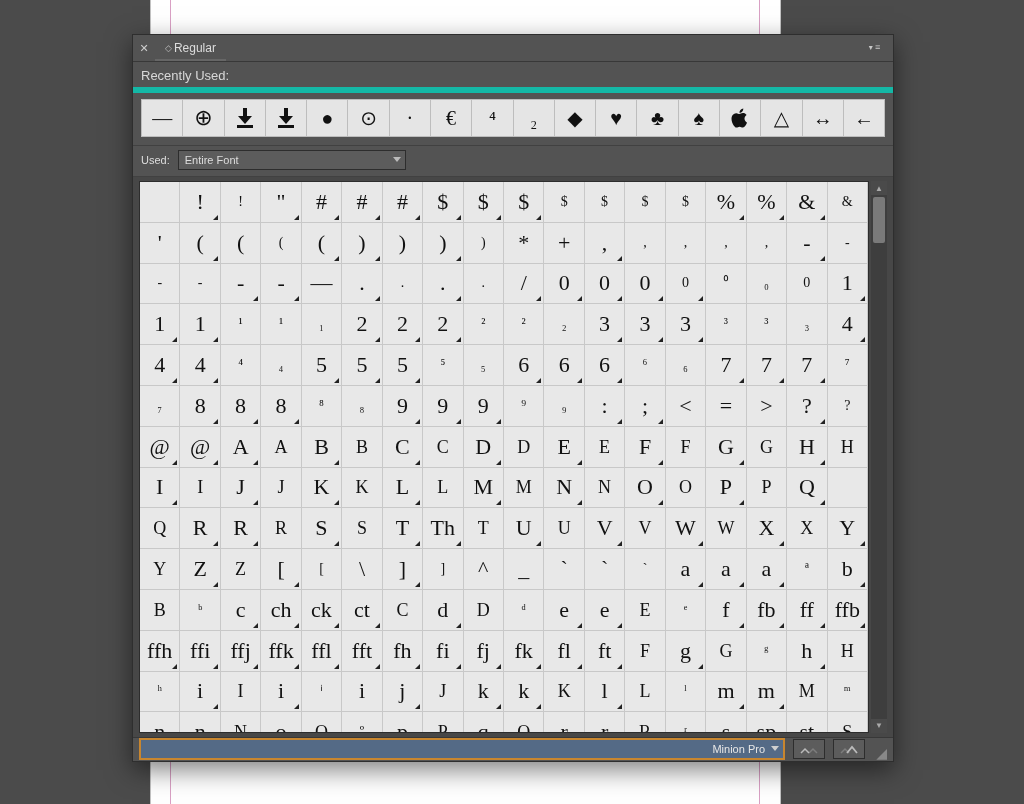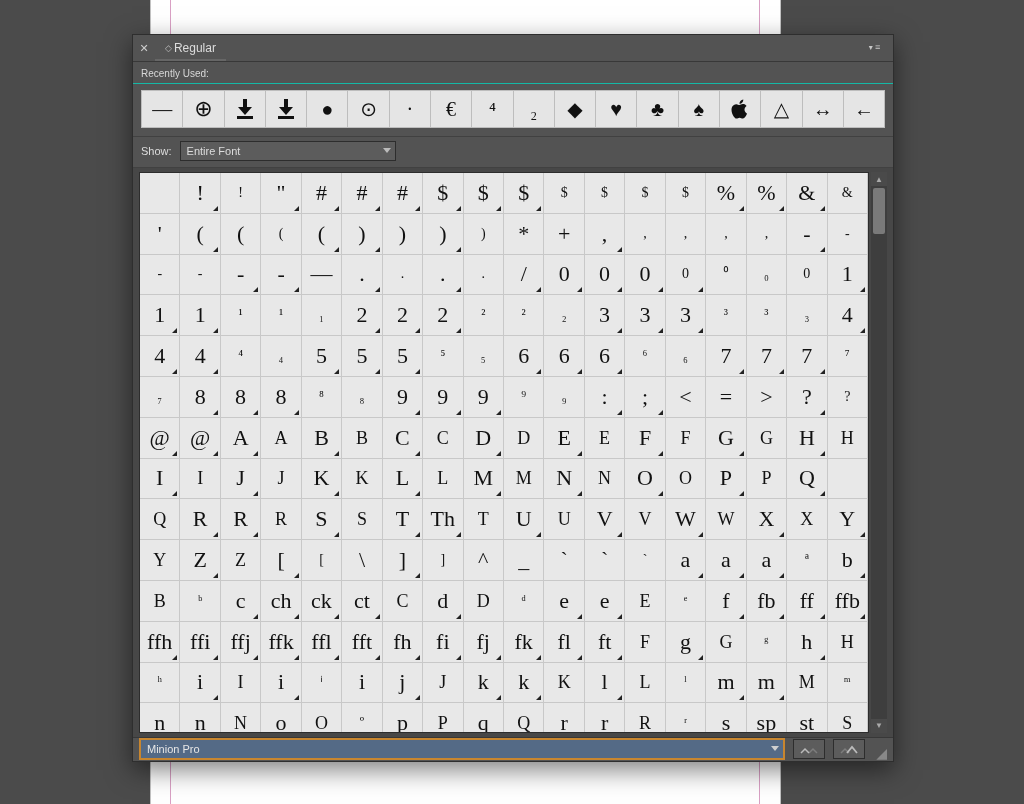--- a/index.html
+++ b/index.html
@@ -97,23 +97,23 @@
     top: 2px;
     width: 28px; height: 20px;
     display: flex; align-items: center; justify-content: center;
     color: #c8c8c8;
     cursor: pointer;
   }
   .panel-menu .bars { font-size: 9px; letter-spacing: 1px; }
 
   .section-label {
     padding: 6px 8px 4px 8px;
-    font-size: 10px;
+    font-size: 13px;
     color: #d8d8d8;
-    border-bottom: 1px solid #14b8a6;
+    border-bottom: 6px solid #14b8a6;
   }
 
   .recent-row {
     padding: 6px 8px 8px 8px;
     display: flex;
     gap: 0;
     border-bottom: 1px solid #414141;
   }
   .recent-cell {
     width: 44px;
@@ -147,21 +147,21 @@
   }
   .dropdown {
     position: relative;
     height: 18px;
     background: #5c5c5c;
     border: 1px solid #2d2d2d;
     color: #ddd;
     font-size: 11px;
     display: flex;
     align-items: center;
-    padding: 0 18px 0 6px;
+    padding: 0 30px 0 6px;
     cursor: pointer;
   }
   .dropdown::after {
     content: "";
     position: absolute;
     right: 4px;
     top: 6px;
     width: 0; height: 0;
     border-left: 4px solid transparent;
     border-right: 4px solid transparent;
@@ -257,20 +257,21 @@
     flex: 1 1 50%;
     height: 18px;
     background: #546a86;
     border: 2px solid #c8862f;
     color: #e6e6e6;
     font-size: 11px;
     display: flex; align-items: center;
     padding: 0 18px 0 6px;
     position: relative;
     cursor: pointer;
+    justify-content: flex-end;
   }
   .font-dd::after {
     content: "";
     position: absolute;
     right: 4px; top: 6px;
     width: 0; height: 0;
     border-left: 4px solid transparent;
     border-right: 4px solid transparent;
     border-top: 5px solid #cfcfcf;
   }
@@ -351,21 +352,21 @@
         <svg width="18" height="20" viewBox="0 0 18 20">
           <path fill="#111" d="M13.5,10.6c0-2.4,2-3.6,2.1-3.6c-1.1-1.7-2.9-1.9-3.5-1.9c-1.5-0.2-2.9,0.9-3.7,0.9c-0.8,0-1.9-0.9-3.2-0.8C3.6,5.2,2.1,6.1,1.3,7.6c-1.7,2.9-0.4,7.2,1.2,9.6c0.8,1.1,1.7,2.4,3,2.4c1.2,0,1.7-0.8,3.1-0.8c1.4,0,1.9,0.8,3.2,0.8c1.3,0,2.1-1.2,2.9-2.3c0.9-1.3,1.3-2.6,1.3-2.7C16,14.5,13.5,13.5,13.5,10.6z M11.3,3.4c0.7-0.8,1.1-1.9,1-3C11.3,0.5,10.1,1.1,9.5,1.9C8.9,2.6,8.3,3.8,8.5,4.8C9.5,4.9,10.6,4.2,11.3,3.4z"></path>
         </svg>
       </div>
       <div class="recent-cell">△</div>
       <div class="recent-cell">↔</div>
       <div class="recent-cell">←</div>
     </div>
 
   <div class="show-row">
-    <label>Show:</label>
+    <label>Used:</label>
     <div class="dropdown show-dd">
       <span>Entire Font</span>
     </div>
   </div>
 
   <div class="grid-wrap">
     <div class="grid-scroll">
       <div class="glyph-grid" id="glyphGrid">
           <div class="gc empty"></div>
           <div class="gc">!<span class="alt-mark"></span></div>

